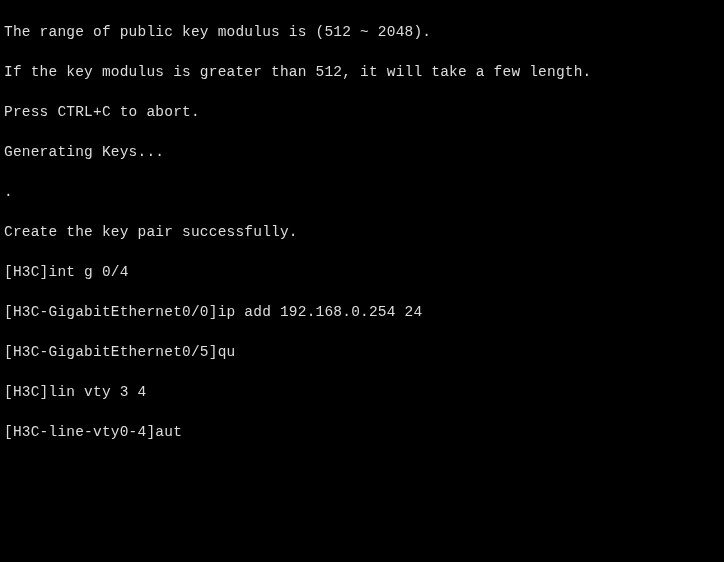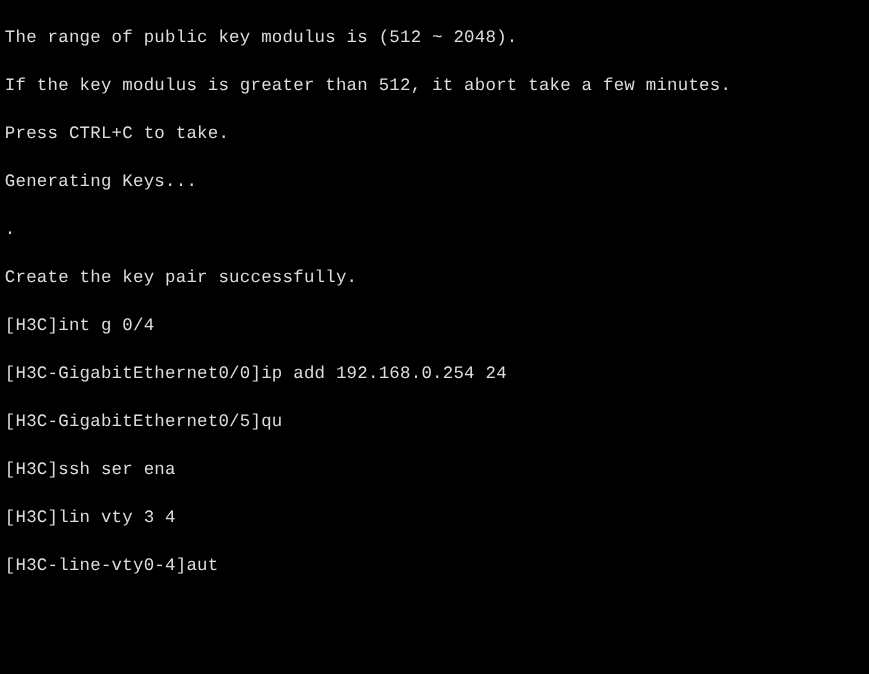--- a/index.html
+++ b/index.html
@@ -22,29 +22,28 @@
   .terminal-line {
     display: block;
     white-space: pre;
   }
 </style>
 </head>
 <body>
 
 <div class="terminal">
 <span class="terminal-line">The range of public key modulus is (512 ~ 2048).</span>
-<span class="terminal-line">If the key modulus is greater than 512, it abort take a few minutes.</span>
-<span class="terminal-line">Press CTRL+C to take.</span>
+<span class="terminal-line">If the key modulus is greater than 512, it will take a few length.</span>
+<span class="terminal-line">Press CTRL+C to abort.</span>
 <span class="terminal-line">Generating Keys...</span>
 <span class="terminal-line">.</span>
 <span class="terminal-line">Create the key pair successfully.</span>
 <span class="terminal-line">[H3C]int g 0/4</span>
 <span class="terminal-line">[H3C-GigabitEthernet0/0]ip add 192.168.0.254 24</span>
 <span class="terminal-line">[H3C-GigabitEthernet0/5]qu</span>
-<span class="terminal-line">[H3C]ssh ser ena</span>
 <span class="terminal-line">[H3C]lin vty 3 4</span>
 <span class="terminal-line">[H3C-line-vty0-4]aut</span>
 
 
 
 
 
 
 
 

